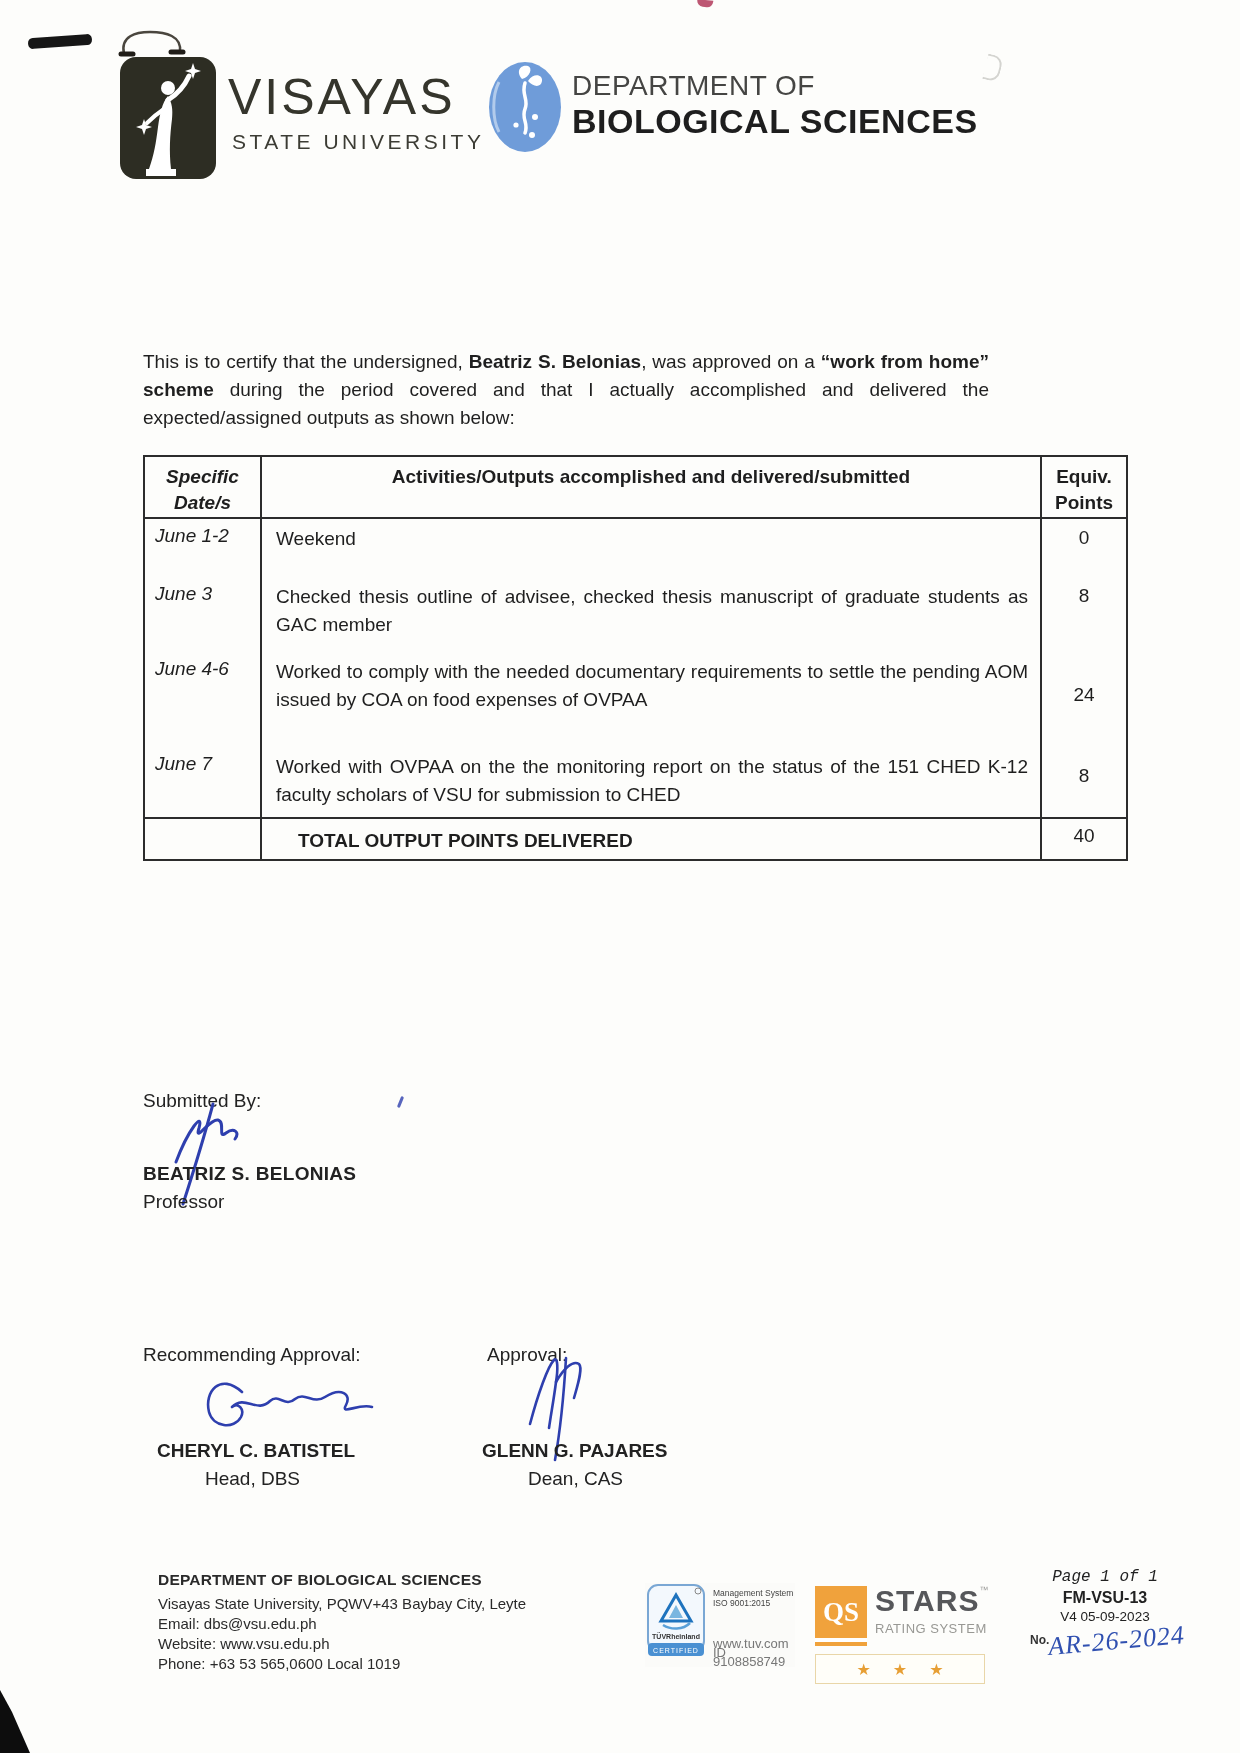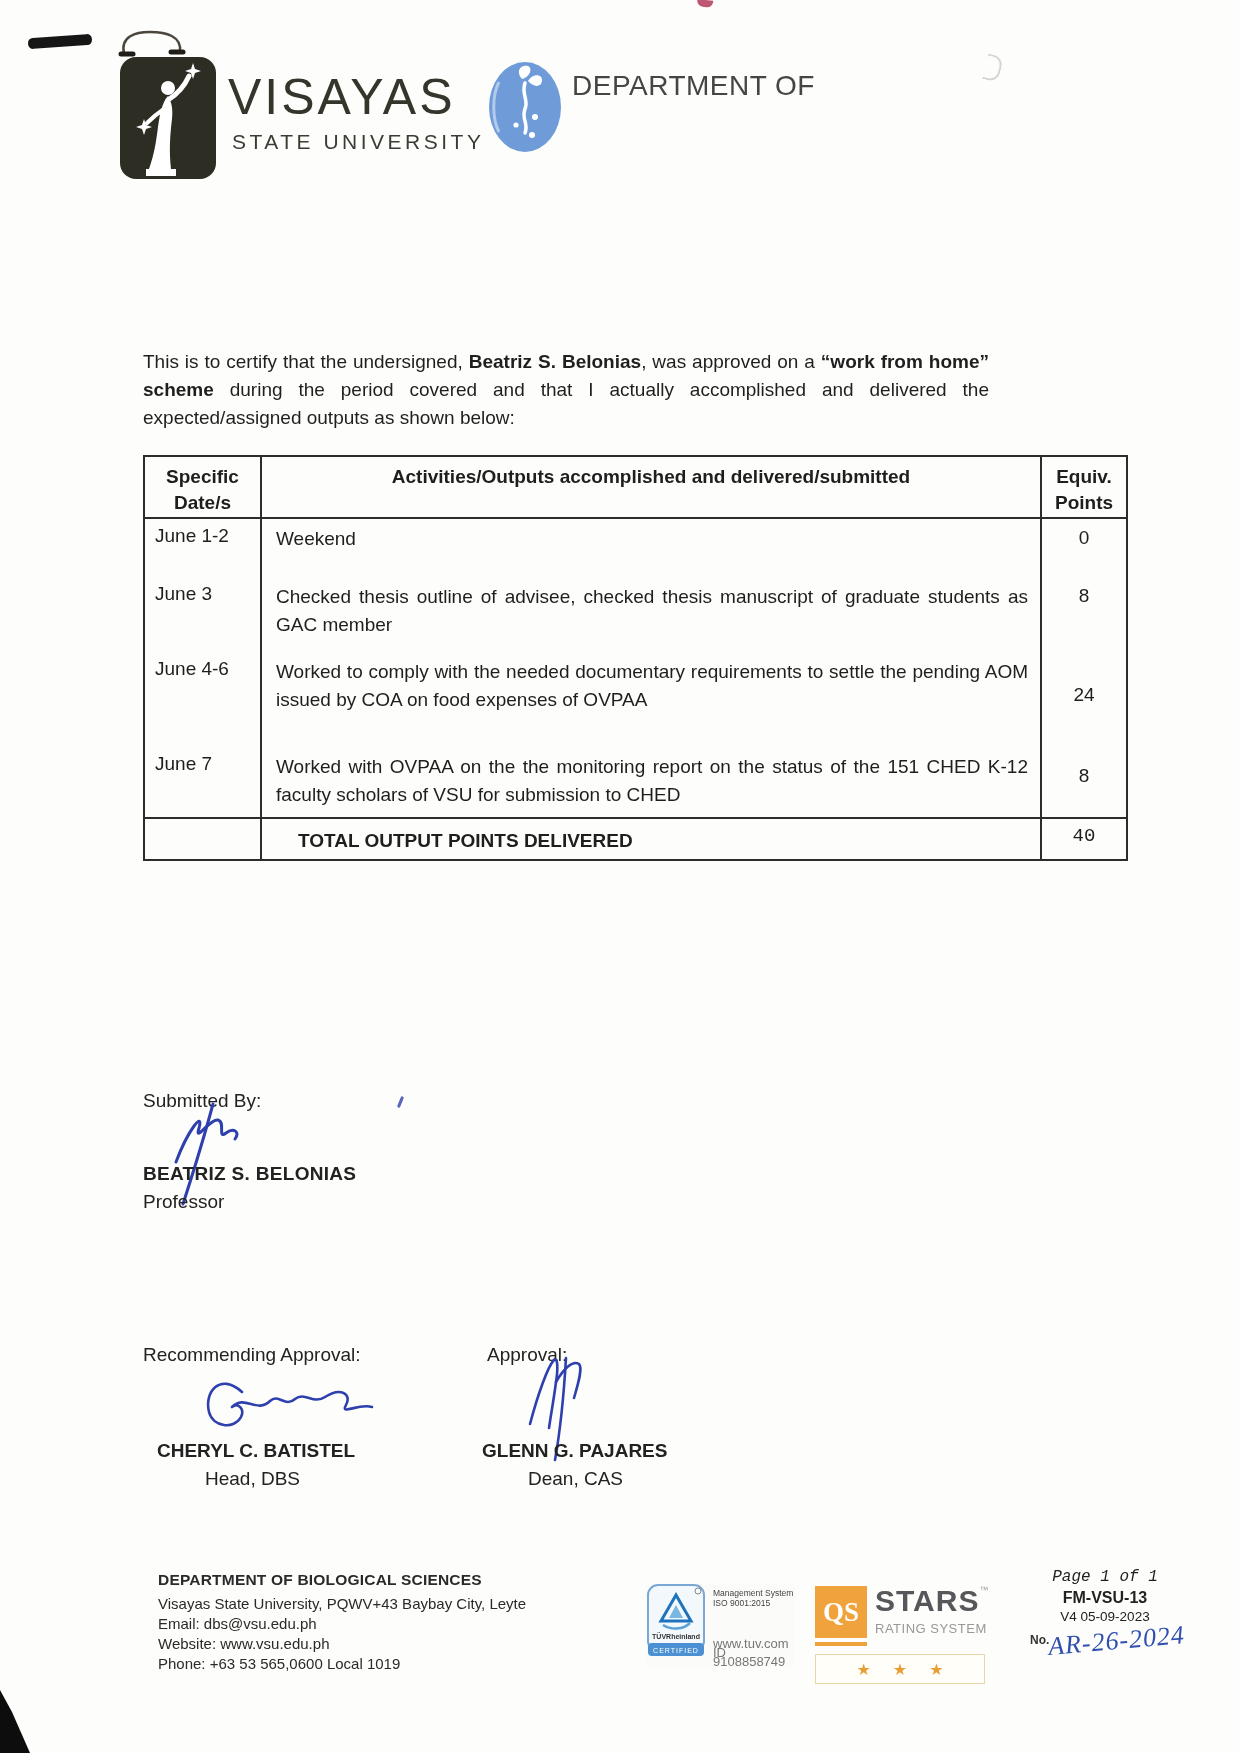--- a/index.html
+++ b/index.html
@@ -27,30 +27,30 @@
   .title-wrap{position:absolute;left:143px;top:210px;width:850px;text-align:center;}
   .rep-title{font-size:21px;font-weight:bold;color:#1c1c1c;letter-spacing:.4px;}
   .rep-dates{font-size:20px;font-weight:bold;margin-top:34px;}
   .rep-period{font-size:19px;margin-top:6px;}
   
   .cert-par{position:absolute;left:143px;top:348px;width:846px;font-size:19px;line-height:28px;text-align:justify;color:#1f1f1f;}
   .b{font-weight:bold;}
   
   .acc-table{position:absolute;left:143px;top:455px;width:985px;border:2px solid #2c2c2c;box-sizing:border-box;display:grid;grid-template-columns:117px 780px 84px;font-size:19px;color:#1e1e1e;}
   .cell{box-sizing:border-box;}
-  .c-date{border-right:2px solid #2c2c2c;padding:6px 4px 0 10px;}
+  .c-date{border-right:2px solid #2c2c2c;padding:6px 4px 0 10px;font-style:italic;}
   .c-act{border-right:2px solid #2c2c2c;padding:6px 12px 0 14px;text-align:justify;line-height:28px;}
   .c-pts{text-align:center;padding-top:6px;}
   .hrow{font-weight:bold;text-align:center;border-bottom:2px solid #2c2c2c;line-height:1.35;padding-top:7px;height:62px;}
   .hrow.c-date,.hrow.c-act,.hrow.c-pts{padding-left:4px;padding-right:4px;text-align:center;}
   .h-e1{height:58px;} .h-e2{height:75px;} .h-e3{height:95px;} .h-e4{height:70px;}
   .pts-e1{padding-top:8px;} .pts-e2{padding-top:8px;} .pts-e3{padding-top:32px;} .pts-e4{padding-top:18px;}
   .trow{border-top:2px solid #2c2c2c;height:42px;font-weight:bold;}
   .trow.c-act{text-align:left;padding-left:36px;padding-top:8px;}
-  .trow.c-pts{font-weight:normal;font-family:Liberation Mono, monospace;}
+  .trow.c-pts{font-weight:normal;}
   
   .summary{position:absolute;left:143px;top:884px;font-size:17px;line-height:27px;color:#1e1e1e;}
   .pre{white-space:pre-wrap;}
   .ind{margin-left:82px;}
   
   .sig{position:absolute;}
   .sig path{fill:none;stroke:#2e3fae;stroke-linecap:round;stroke-linejoin:round;}
   .submitted-label{position:absolute;left:143px;top:1090px;font-size:19px;}
   .submitted-name{position:absolute;left:143px;top:1163px;font-size:19px;font-weight:bold;letter-spacing:.3px;}
   .submitted-title{position:absolute;left:143px;top:1191px;font-size:19px;}
@@ -118,20 +118,21 @@
     <path d="M35 19 C28 11 34 4 41 6 C46 8 43 17 35 19 Z" fill="#fff"></path>
     <path d="M41 21 C47 12 56 15 55 21 C54 28 46 27 41 21 Z" fill="#fff"></path>
     <path d="M38 23 C34 35 42 39 38 49 C34 59 42 63 38 73" stroke="#fff" stroke-width="3.5" fill="none" stroke-linecap="round"></path>
     <circle cx="48" cy="57" r="3" fill="#fff"></circle>
     <circle cx="29" cy="65" r="2.6" fill="#fff"></circle>
     <circle cx="45" cy="75" r="3" fill="#fff"></circle>
     <path d="M12 22 C5 35 5 59 12 72" stroke="#cfe0f4" stroke-width="3" fill="none" opacity=".7"></path>
   </svg>
   <div class="dept-heading">
     <div class="l1">DEPARTMENT OF</div>
+    <div class="l2">BIOLOGICAL SCIENCES</div>
   </div>
 
 
   <div class="cert-par"><span>This is to certify that the undersigned, </span><span class="b">Beatriz S. Belonias</span><span>, was approved on a </span><span class="b">“work from home” scheme</span><span> during the period covered and that I actually accomplished and delivered the expected/assigned outputs as shown below:</span></div>
 
   <div class="acc-table">
     <div class="cell c-date hrow">Specific Date/s</div>
     <div class="cell c-act hrow">Activities/Outputs accomplished and delivered/submitted</div>
     <div class="cell c-pts hrow">Equiv. Points</div>
 

